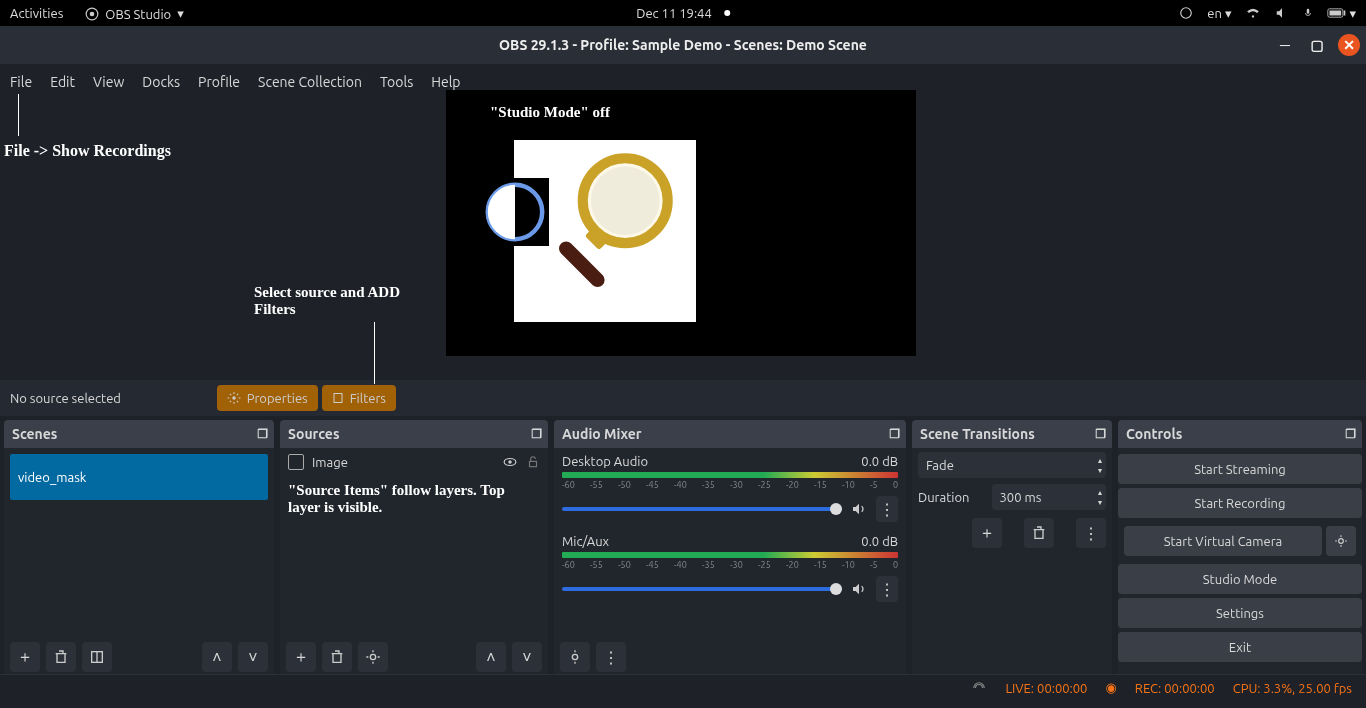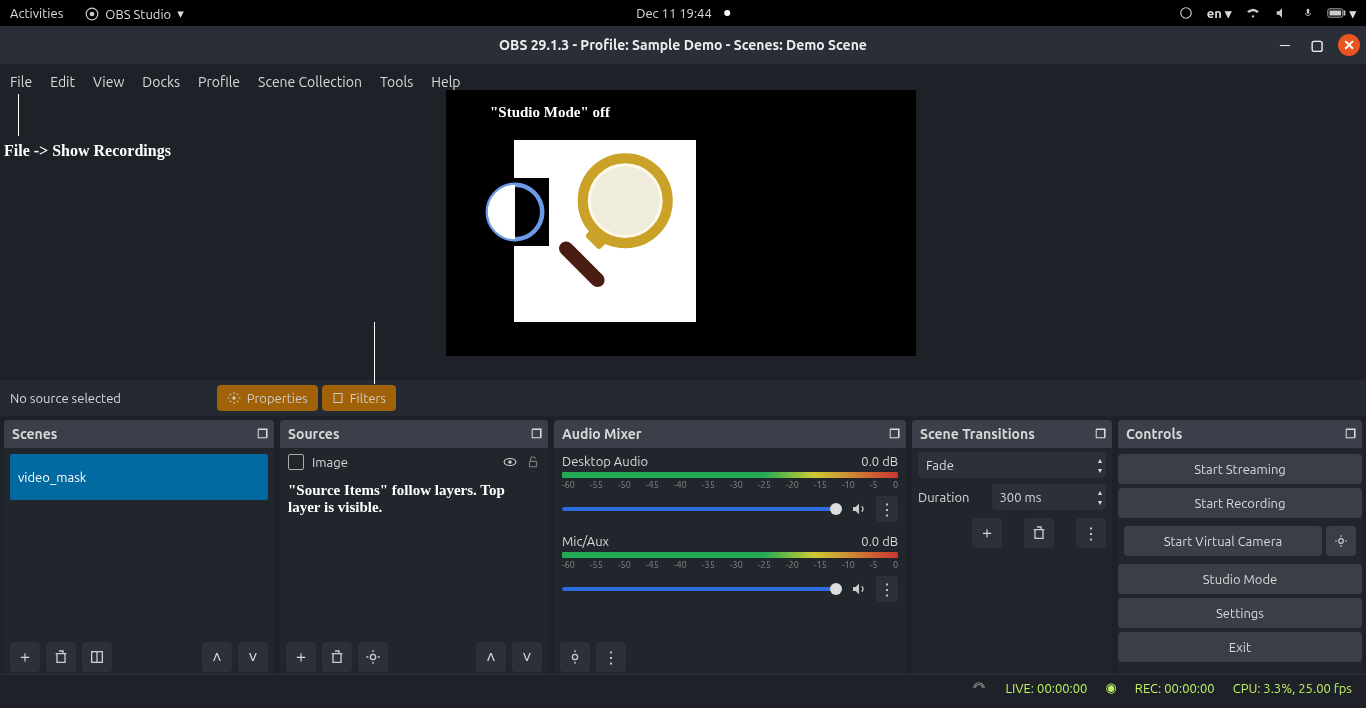--- a/index.html
+++ b/index.html
@@ -2,21 +2,21 @@
 <html><head>
 <meta charset="utf-8">
 <style>
   * { margin: 0; padding: 0; box-sizing: border-box; font-family: Ubuntu, "Segoe UI", sans-serif; }
   body { background: #1e2228; color: #d8d8d8; width: 1366px; height: 708px; overflow: hidden; font-size: 13px; }
   
   
   .gnome-bar { height: 26px; background: #000; color: #ddd; display: flex; align-items: center; padding: 0 10px; font-size: 13px; }
   .gnome-left { display: flex; gap: 22px; align-items: center; }
   .gnome-center { position: absolute; left: 50%; transform: translateX(-50%); display: flex; align-items: center; gap: 8px; }
-  .gnome-right { margin-left: auto; display: flex; gap: 14px; align-items: center; font-weight: bold; }
+  .gnome-right { margin-left: auto; display: flex; gap: 14px; align-items: center; }
   .appmenu { display: flex; align-items: flex-end; gap: 6px; }
   .dot { width:6px;height:6px;border-radius:50%;background:#fff;display:inline-block;margin-left:4px;}
   
   
   .titlebar { height: 38px; background: #2a2e36; display: flex; align-items: center; justify-content: center; position: relative; font-weight: bold; font-size: 14px; color:#eee;}
   .win-controls { position: absolute; right: 6px; display: flex; gap: 10px; align-items: center; }
   .win-btn { width: 22px; height: 22px; border-radius: 50%; display:flex;align-items:center;justify-content:center; }
   .win-close { background: #e95420; color:#fff; }
   
   
@@ -55,21 +55,21 @@
   .slider-track { flex:1; height:4px; background:#2d6cdf; border-radius:2px; position:relative;}
   .slider-thumb { position:absolute; right:0; top:-4px; width:12px;height:12px;background:#ddd;border-radius:50%;}
   
   
   .ctrl-btn { background:#3a3e46; border-radius:4px; height:30px; display:flex;align-items:center;justify-content:center; margin:4px 0; font-size:13px;}
   .trans-select { background:#2c3038; border-radius:4px; height:26px; display:flex;align-items:center; padding:0 8px; margin:4px 6px; position:relative;}
   .spin { position:absolute;right:4px;display:flex;flex-direction:column;font-size:8px;gap:1px;}
   .trans-row { display:flex; align-items:center; gap:22px; padding:2px 6px;}
   
   
-  .statusbar { height: 26px; background:#1e2228; display:flex; align-items:center; justify-content:flex-end; gap:18px; padding:0 14px; font-size:13px; color:#bef264; border-top:1px solid #2b2f36;}
+  .statusbar { height: 26px; background:#1e2228; display:flex; align-items:center; justify-content:flex-end; gap:18px; padding:0 14px; font-size:13px; color:#f97316; border-top:1px solid #2b2f36;}
   
   svg { display:block; }
 </style>
 </head>
 <body>
 
 <div class="gnome-bar">
   <div class="gnome-left">
     <span>Activities</span>
     <span class="appmenu">
@@ -145,20 +145,21 @@
     <div style="position:absolute;left:35px;top:88px;width:68px;height:68px;background:#000;">
       <svg viewBox="0 0 60 60" width="68" height="68">
         <circle cx="30" cy="30" r="24" fill="none" stroke="#6a9ae8" stroke-width="4"></circle>
         <path d="M30 6 A24 24 0 0 0 30 54 Z" fill="#fff"></path>
       </svg>
     </div>
   </div>
 
   <div style="position:absolute;left:18px;top:4px;width:1px;height:42px;background:#fff;"></div>
   <div class="annot" style="left:4px;top:52px;font-size:16px;">File -&gt; Show Recordings</div>
+  <div class="annot" style="left:254px;top:194px;font-size:15px;width:180px;">Select source and ADD Filters</div>
   <div style="position:absolute;left:374px;top:232px;width:1px;height:62px;background:#fff;"></div>
 </div>
 
 <div class="nosource-bar">
   <span>No source selected</span>
   <div style="flex:1"></div>
   <div style="display:flex;gap:4px;margin-right:960px;">
     <div class="small-btn">
       <svg width="14" height="14" viewBox="0 0 24 24">
           <circle cx="12" cy="12" r="3" fill="#ccc"></circle>

